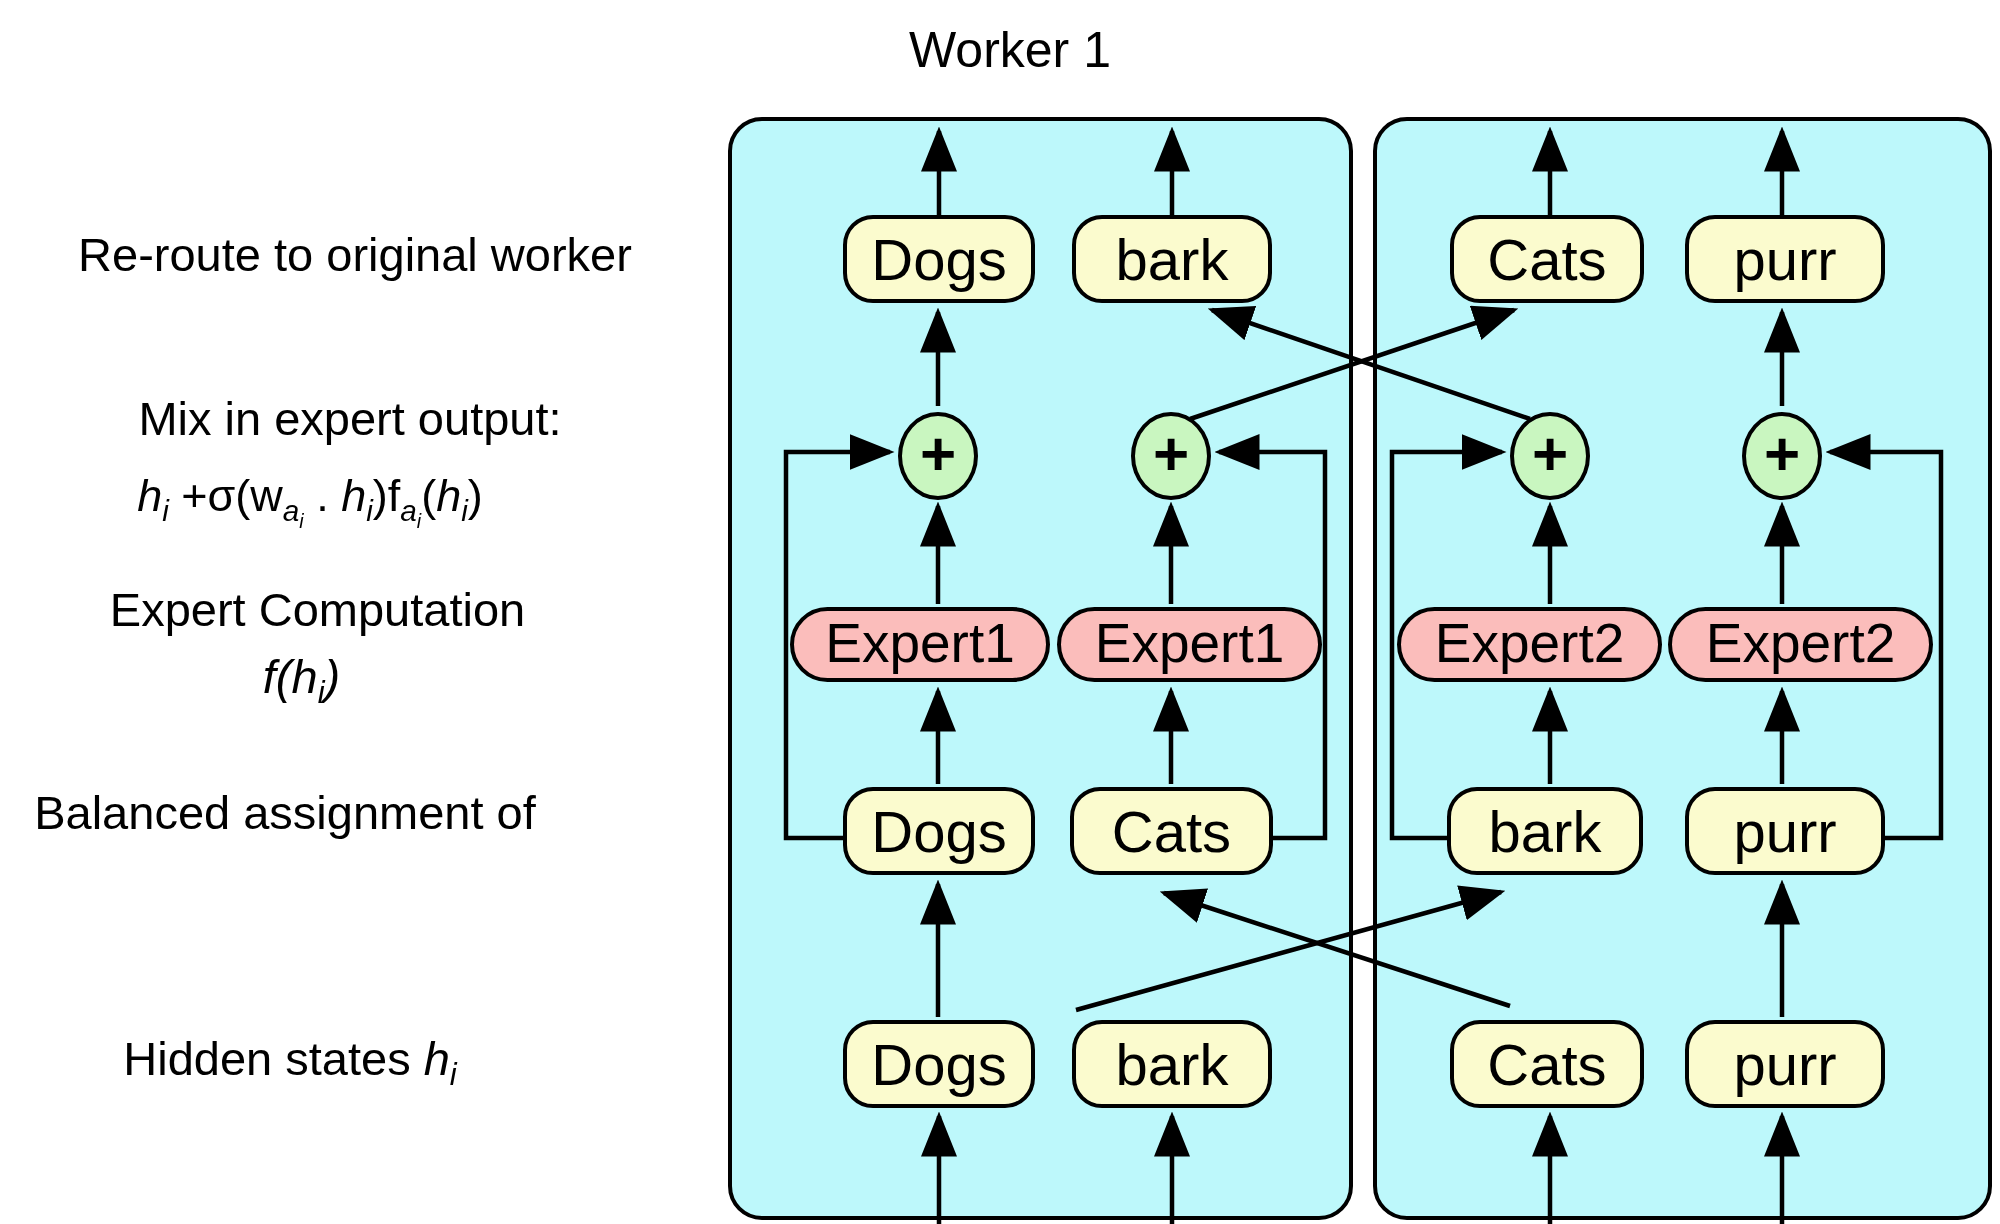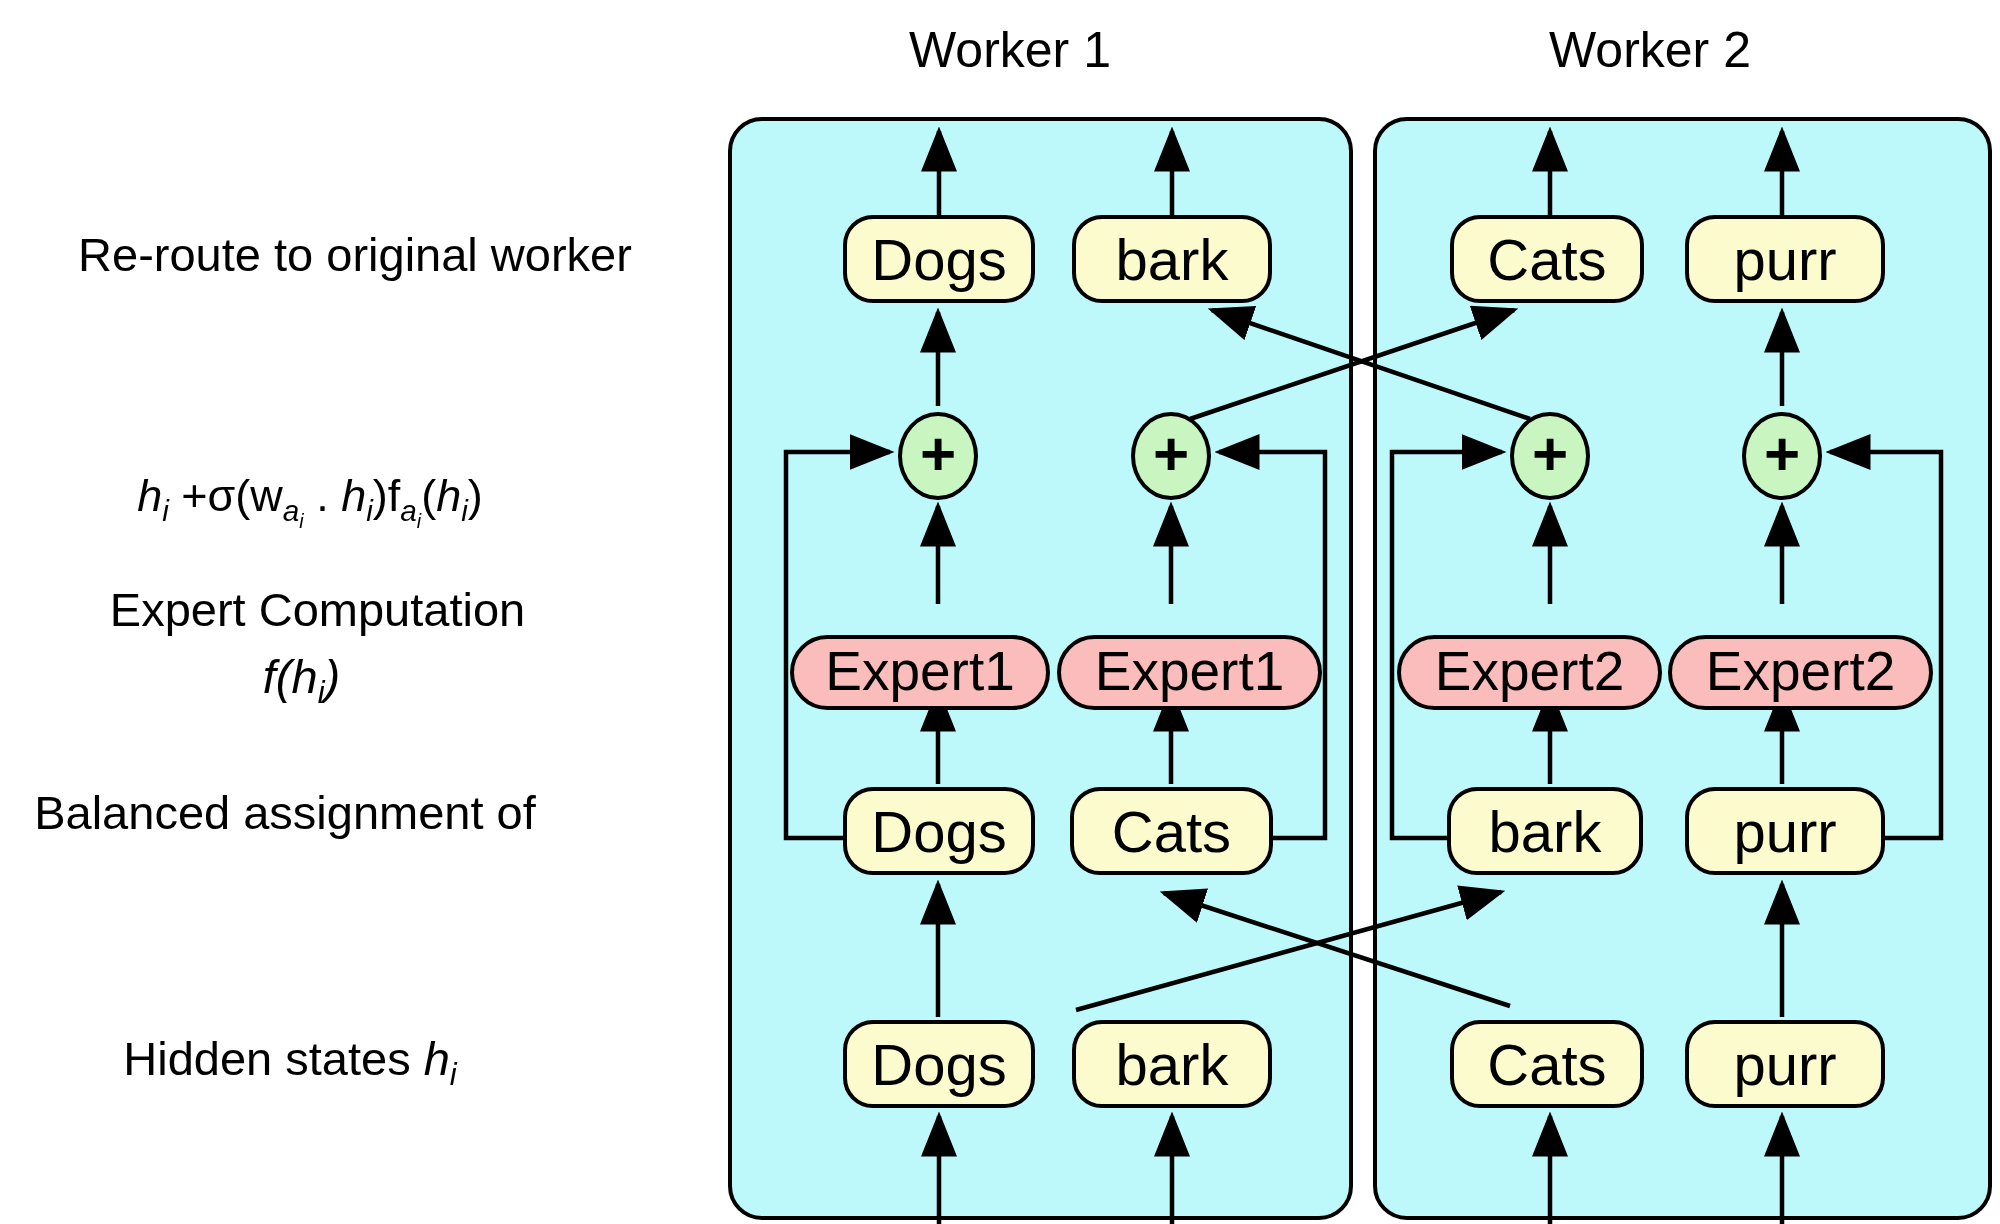--- a/index.html
+++ b/index.html
@@ -19,21 +19,21 @@
   .tok{
     position:absolute;height:88px;box-sizing:border-box;z-index:2;
     background:var(--token-fill,#FBFBCE);border:4.5px solid #000;border-radius:30px;
     display:flex;align-items:center;justify-content:center;
     font-size:58px;
   }
   .expert{
     position:absolute;height:75px;box-sizing:border-box;z-index:2;
     background:var(--expert-fill,#FBBDBB);border:4.5px solid #000;border-radius:38px;
     display:flex;align-items:center;justify-content:center;
-    font-size:55px;padding-bottom:4px;margin-top:28px;
+    font-size:55px;padding-bottom:4px;
   }
   .plus{
     position:absolute;width:80px;height:88px;box-sizing:border-box;z-index:2;
     background:var(--plus-fill,#C9F6C0);border:4.5px solid #000;border-radius:50%;
     display:flex;align-items:center;justify-content:center;
     font-size:62px;font-weight:bold;padding-bottom:6px;
   }
   .slabel{
     position:absolute;text-align:center;font-size:47px;line-height:1.15;z-index:2;
   }
@@ -88,23 +88,23 @@
       <line x1="1510" y1="1006" x2="1164" y2="893" marker-end="url(#ah)"></line>
 
       <path d="M843,838 L786,838 L786,452 L890,452" marker-end="url(#ah)"></path>
       <path d="M1273,838 L1325,838 L1325,452 L1219,452" marker-end="url(#ah)"></path>
       <path d="M1447,838 L1392,838 L1392,452 L1502,452" marker-end="url(#ah)"></path>
       <path d="M1885,838 L1941,838 L1941,452 L1830,452" marker-end="url(#ah)"></path>
     </g>
   </svg>
 
   <div class="wtitle" style="left:810px;width:400px">Worker 1</div>
-  <div class="wtitle" style="left:1450px;width:400px">Worker 2</div>
 
   <div class="slabel" style="left:0;top:228px;width:710px">Re-route to original worker</div>
+  <div class="slabel" style="left:55px;top:392px;width:590px">Mix in expert output:</div>
   <div class="slabel formula" style="left:30px;top:470px;width:560px;font-size:45px"><i>h</i><sub><i>i</i></sub> +σ(w<sub><i>a</i><sub><i>i</i></sub></sub> . <i>h</i><sub><i>i</i></sub>)f<sub><i>a</i><sub><i>i</i></sub></sub>(<i>h</i><sub><i>i</i></sub>)</div>
   <div class="slabel" style="left:60px;top:583px;width:515px">Expert Computation</div>
   <div class="slabel formula" style="left:44px;top:650px;width:515px"><i>f(h<sub>i</sub>)</i></div>
   <div class="slabel" style="left:20px;top:786px;width:530px">Balanced assignment of</div>
   <div class="slabel" style="left:35px;top:1032px;width:510px">Hidden states <i>h</i><sub><i>i</i></sub></div>
 
   <div class="tok" style="left:843px;top:215px;width:192px">Dogs</div>
   <div class="tok" style="left:1072px;top:215px;width:200px">bark</div>
   <div class="plus" style="left:898px;top:412px">+</div>
   <div class="plus" style="left:1131px;top:412px">+</div>

